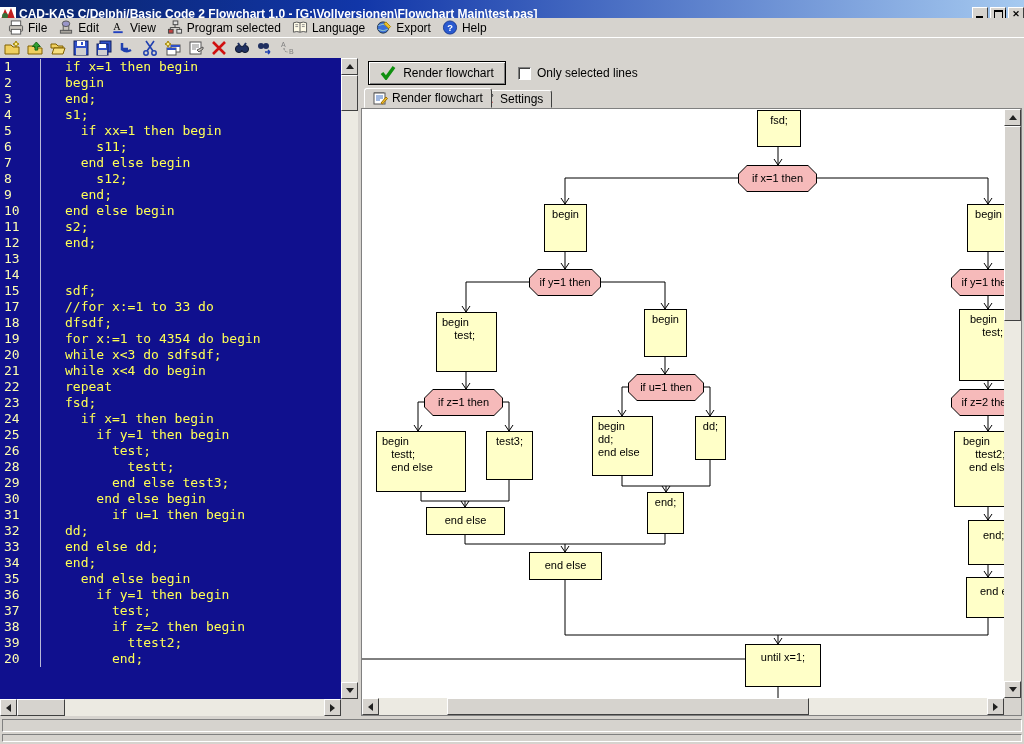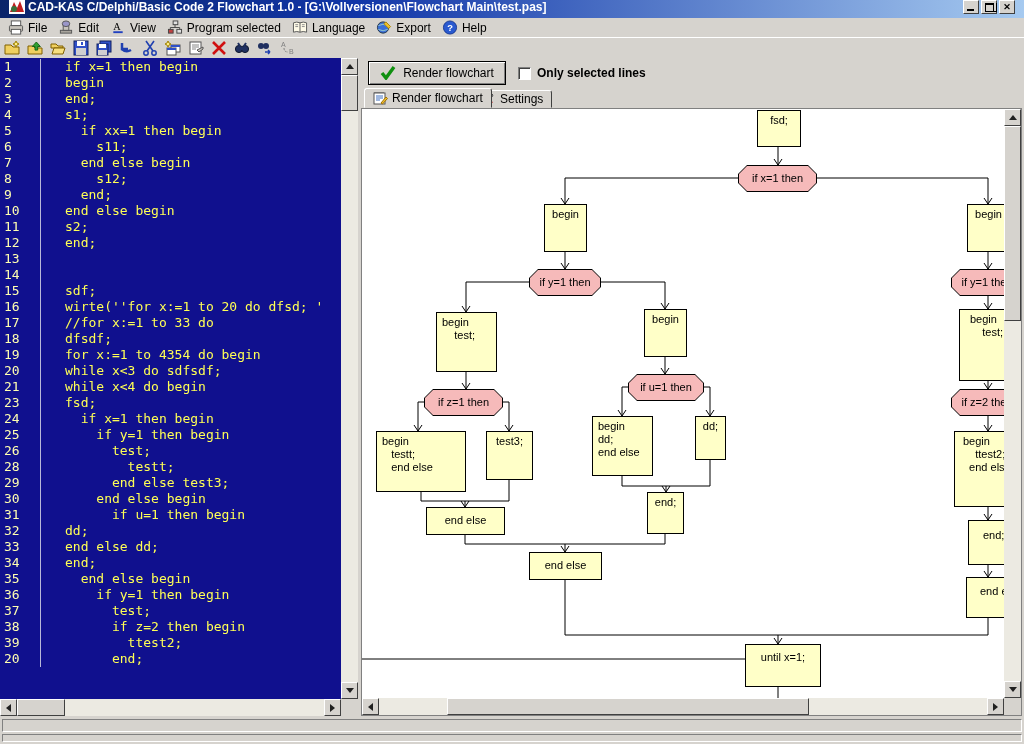--- a/index.html
+++ b/index.html
@@ -3,21 +3,21 @@
 <meta charset="utf-8">
 <style>
   * { margin:0; padding:0; box-sizing:border-box; }
   html,body { width:1024px; height:744px; overflow:hidden; }
   body { font-family:"Liberation Sans", sans-serif; background:#d6d3ce; }
   #window { position:relative; width:1024px; height:744px; background:#d6d3ce; }
 
   
   .titlebar { position:absolute; left:0; top:0; width:1024px; height:21px;
     background:linear-gradient(90deg,#0a246a,#1136a8 35%,#a6caf0);
-    display:flex; align-items:flex-start; padding:0 9px; }
+    display:flex; align-items:flex-end; padding:0 0; }
   .titlebar .app-icon { width:16px; height:14px; margin-right:3px; flex:0 0 auto; }
   .titlebar .title-text { color:#fff; font-size:12px; font-weight:bold; white-space:nowrap; overflow:hidden; flex:1; }
   .win-btns { display:flex; gap:2px; margin-left:4px; }
   .win-btn { width:16px; height:14px; background:#d6d3ce; border:1px solid;
     border-color:#fff #404040 #404040 #fff; font-size:9px; line-height:11px; text-align:center;
     font-weight:bold; color:#000; position:relative; }
   .win-btn.min::after { content:""; position:absolute; left:3px; bottom:2px; width:7px; height:2px; background:#000; }
   .win-btn.rest::after { content:""; position:absolute; left:3px; top:2px; width:7px; height:6px;
     border:1px solid #000; border-top:2px solid #000; box-shadow:2px -1px 0 -0px #d6d3ce, 3px 0 0 0 #000; }
   .win-btn.close::after { content:"\2715"; position:absolute; left:0; top:1px; width:14px; text-align:center; font-size:9px; }
@@ -60,21 +60,21 @@
 
   
   .splitter { position:absolute; left:358px; top:0; width:4px; height:658px; background:#d6d3ce; }
 
   
   .rightpanel { position:absolute; left:362px; top:0; width:662px; height:658px; background:#d6d3ce; }
   .controls-row { position:absolute; left:0; top:0; width:662px; height:30px; display:flex; align-items:center; }
   .btn-render { margin-left:6px; width:138px; height:24px; background:#d6d3ce; border:1px solid #000;
     box-shadow:inset 1px 1px 0 #fff, inset -1px -1px 0 #808080; display:flex; align-items:center;
     justify-content:center; gap:7px; font-size:12px; font-family:"Liberation Sans", sans-serif; }
-  .chk-wrap { display:flex; align-items:center; gap:6px; margin-left:12px; font-size:12px;font-weight:bold; }
+  .chk-wrap { display:flex; align-items:center; gap:6px; margin-left:12px; font-size:12px; }
   .chk-box { width:13px; height:13px; background:#fff; border:1px solid; border-color:#808080 #fff #fff #808080;
     box-shadow:inset 1px 1px 0 #404040; }
 
   
   .tabs { position:absolute; left:0; top:30px; width:662px; height:20px; }
   .tab { position:absolute; display:flex; align-items:center; gap:4px; font-size:12px; padding:0 8px;
     background:#d6d3ce; border:1px solid; border-color:#fff #404040 transparent #fff;
     border-radius:3px 3px 0 0; height:20px; }
   .tab.active { top:0; z-index:2; }
   .tab.inactive { top:2px; height:18px; z-index:1; }
@@ -287,26 +287,26 @@
           <div class="edrow"><span class="lnum">6</span><span class="lcode">    s11;</span></div>
           <div class="edrow"><span class="lnum">7</span><span class="lcode">  end else begin</span></div>
           <div class="edrow"><span class="lnum">8</span><span class="lcode">    s12;</span></div>
           <div class="edrow"><span class="lnum">9</span><span class="lcode">  end;</span></div>
           <div class="edrow"><span class="lnum">10</span><span class="lcode">end else begin</span></div>
           <div class="edrow"><span class="lnum">11</span><span class="lcode">s2;</span></div>
           <div class="edrow"><span class="lnum">12</span><span class="lcode">end;</span></div>
           <div class="edrow"><span class="lnum">13</span><span class="lcode"></span></div>
           <div class="edrow"><span class="lnum">14</span><span class="lcode"></span></div>
           <div class="edrow"><span class="lnum">15</span><span class="lcode">sdf;</span></div>
-          <div class="edrow"><span class="lnum">16</span><span class="lcode">wirte(''for x:=1 to 20 do dfsd; '</span></div>
           <div class="edrow"><span class="lnum">17</span><span class="lcode">//for x:=1 to 33 do</span></div>
           <div class="edrow"><span class="lnum">18</span><span class="lcode">dfsdf;</span></div>
           <div class="edrow"><span class="lnum">19</span><span class="lcode">for x:=1 to 4354 do begin</span></div>
           <div class="edrow"><span class="lnum">20</span><span class="lcode">while x&lt;3 do sdfsdf;</span></div>
           <div class="edrow"><span class="lnum">21</span><span class="lcode">while x&lt;4 do begin</span></div>
+          <div class="edrow"><span class="lnum">22</span><span class="lcode">repeat</span></div>
           <div class="edrow"><span class="lnum">23</span><span class="lcode">fsd;</span></div>
           <div class="edrow"><span class="lnum">24</span><span class="lcode">  if x=1 then begin</span></div>
           <div class="edrow"><span class="lnum">25</span><span class="lcode">    if y=1 then begin</span></div>
           <div class="edrow"><span class="lnum">26</span><span class="lcode">      test;</span></div>
           <div class="edrow"><span class="lnum">28</span><span class="lcode">        testt;</span></div>
           <div class="edrow"><span class="lnum">29</span><span class="lcode">      end else test3;</span></div>
           <div class="edrow"><span class="lnum">30</span><span class="lcode">    end else begin</span></div>
           <div class="edrow"><span class="lnum">31</span><span class="lcode">      if u=1 then begin</span></div>
           <div class="edrow"><span class="lnum">32</span><span class="lcode">dd;</span></div>
           <div class="edrow"><span class="lnum">33</span><span class="lcode">end else dd;</span></div>

